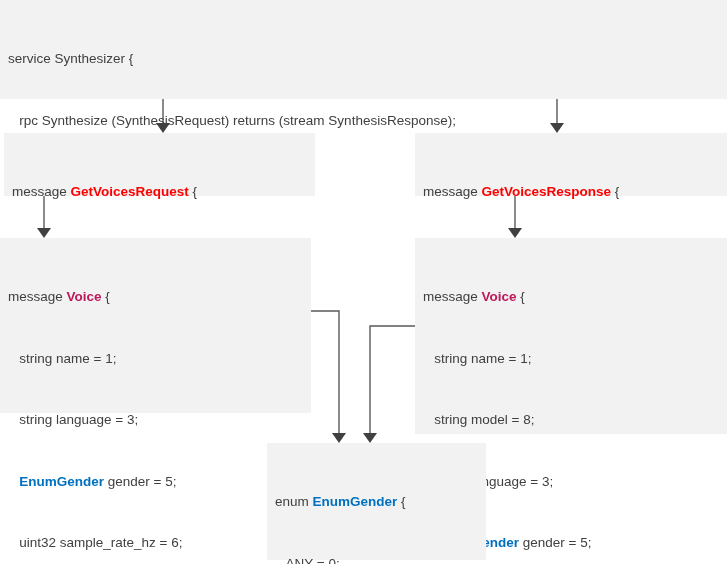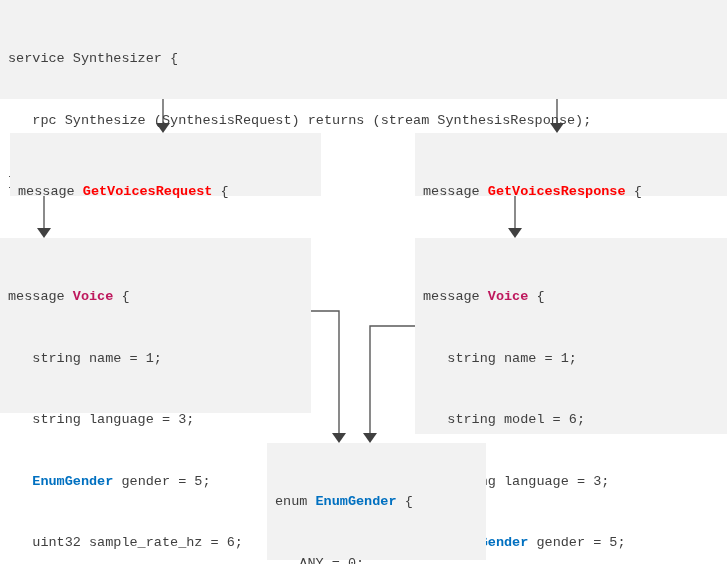--- a/index.html
+++ b/index.html
@@ -22,33 +22,32 @@
   }
   .box {
     position: absolute;
     background: #f2f2f2;
     box-sizing: border-box;
     color: #404040;
     font-size: 13.5px;
     line-height: 20.5px;
     white-space: pre;
     padding: 8px 0 8px 8px;
-    font-family: Liberation Mono, monospace;
   }
   .code-line {
     white-space: pre;
     display: block;
   }
   .kw-red  { color: #ff0000; font-weight: bold; }
   .kw-green{ color: #be185d; font-weight: bold; }
   .kw-blue { color: #0070c0; font-weight: bold; text-align: center; }
 
   
   #svc-box    { left: 0px;   top: 0px;   width: 727px; height: 99px; }
-  #req-box    { left: 10px;   top: 133px; width: 311px; height: 63px; }
+  #req-box    { left: 4px;   top: 133px; width: 311px; height: 63px; }
   #resp-box   { left: 415px; top: 133px; width: 312px; height: 63px; }
   #voice-l    { left: 0px;   top: 238px; width: 311px; height: 175px; }
   #voice-r    { left: 415px; top: 238px; width: 312px; height: 196px; }
   #enum-box   { left: 243px; top: 443px; width: 219px; height: 117px; margin-left: 24px; }
 
   svg#wires {
     position: absolute;
     left: 0; top: 0;
     width: 727px;
     height: 564px;
@@ -125,21 +124,21 @@
     <span class="code-line"><span>   </span><span class="kw-blue">EnumGender</span><span> gender = 5;</span></span>
     <span class="code-line">   uint32 sample_rate_hz = 6;</span>
     
     
     
   </div>
 
   <div class="box" id="voice-r">
     <span class="code-line"><span>message </span><span class="kw-green">Voice</span><span> {</span></span>
     <span class="code-line">   string name = 1;</span>
-    <span class="code-line">   string model = 6;</span>
+    <span class="code-line">   string model = 8;</span>
     <span class="code-line">   string language = 3;</span>
     <span class="code-line"><span>   </span><span class="kw-blue">EnumGender</span><span> gender = 5;</span></span>
     
     
     
     
   </div>
 
   <div class="box" id="enum-box">
     <span class="code-line"><span>enum </span><span class="kw-blue">EnumGender</span><span> {</span></span>

